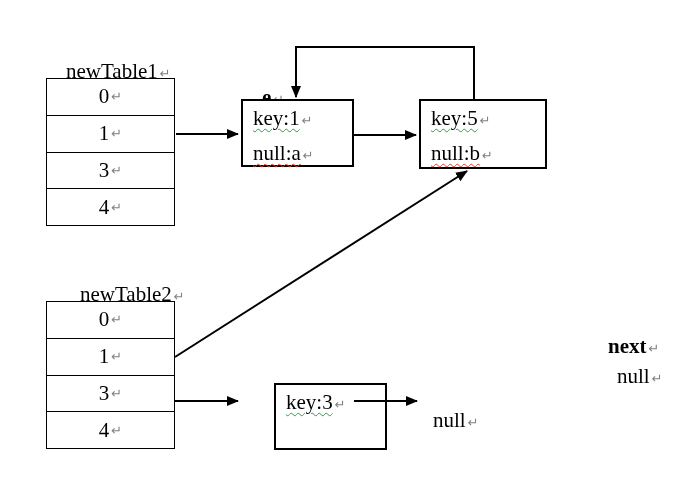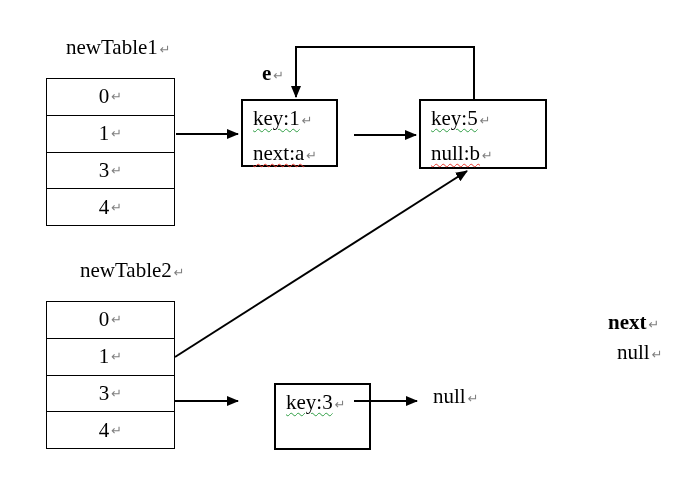--- a/index.html
+++ b/index.html
@@ -1,38 +1,38 @@
 <!DOCTYPE html>
 <html><head>
 <meta charset="utf-8">
 <style>
   * { margin:0; padding:0; box-sizing:border-box; }
   body { background:#fff; }
   .canvas {
     position:relative; width:690px; height:477px; background:#ffffff;
     font-family:"Liberation Serif", serif; color:#000; overflow:hidden;
   }
-  .label { position:absolute; font-size:21px; line-height:1.12; white-space:nowrap; }
+  .label { position:absolute; font-size:21px; line-height:1.12; white-space:nowrap;margin-top:24px; }
   .bold { font-weight:bold; }
   .pmark {
     color:#808080; font-size:13px; font-family:"DejaVu Sans", sans-serif;
     margin-left:2px; font-weight:normal;
   }
   .htable {
     position:absolute; width:129px; height:148px;
     border:1px solid #000; background:#fff;
     display:flex; flex-direction:column;
   }
   .hrow {
     flex:1; display:flex; align-items:center; justify-content:center;
     font-size:21px; line-height:1;
   }
   .hrow + .hrow { border-top:1px solid #000; }
   .node {
-    position:absolute; width:97px; height:68px;
+    position:absolute; width:113px; height:68px;
     border:2px solid #000; background:#fff;
     padding:1px 0 0 10px;
   }
   .node.tall { width:128px; height:70px; }
   .nline { font-size:21px; line-height:32px; white-space:nowrap; }
   .squiggle-key {
     text-decoration-line: underline; text-decoration-style: wavy;
     text-decoration-color:#2f9e44; text-decoration-thickness:1px;
     text-underline-offset:3px;
   }
@@ -93,21 +93,21 @@
         <span class="pmark">↵</span>
       </div>
     <div class="hrow">
         <span>4</span>
         <span class="pmark">↵</span>
       </div>
   </div>
 
   <div class="node" style="left:241px; top:99px;">
     <div class="nline"><span class="squiggle-key">key:1</span><span class="pmark">↵</span></div>
-    <div class="nline"><span class="squiggle-value">next:a</span><span class="pmark">↵</span></div>
+    <div class="nline"><span class="squiggle-value">null:a</span><span class="pmark">↵</span></div>
   </div>
 
   <div class="node tall" style="left:419px; top:99px;">
     <div class="nline"><span class="squiggle-key">key:5</span><span class="pmark">↵</span></div>
     <div class="nline"><span class="squiggle-value">null:b</span><span class="pmark">↵</span></div>
   </div>
 
   <div class="node" style="left:241px; top:383px; height:67px;margin-left:33px;">
     <div class="nline"><span class="squiggle-key">key:3</span><span class="pmark">↵</span></div>
   </div>

